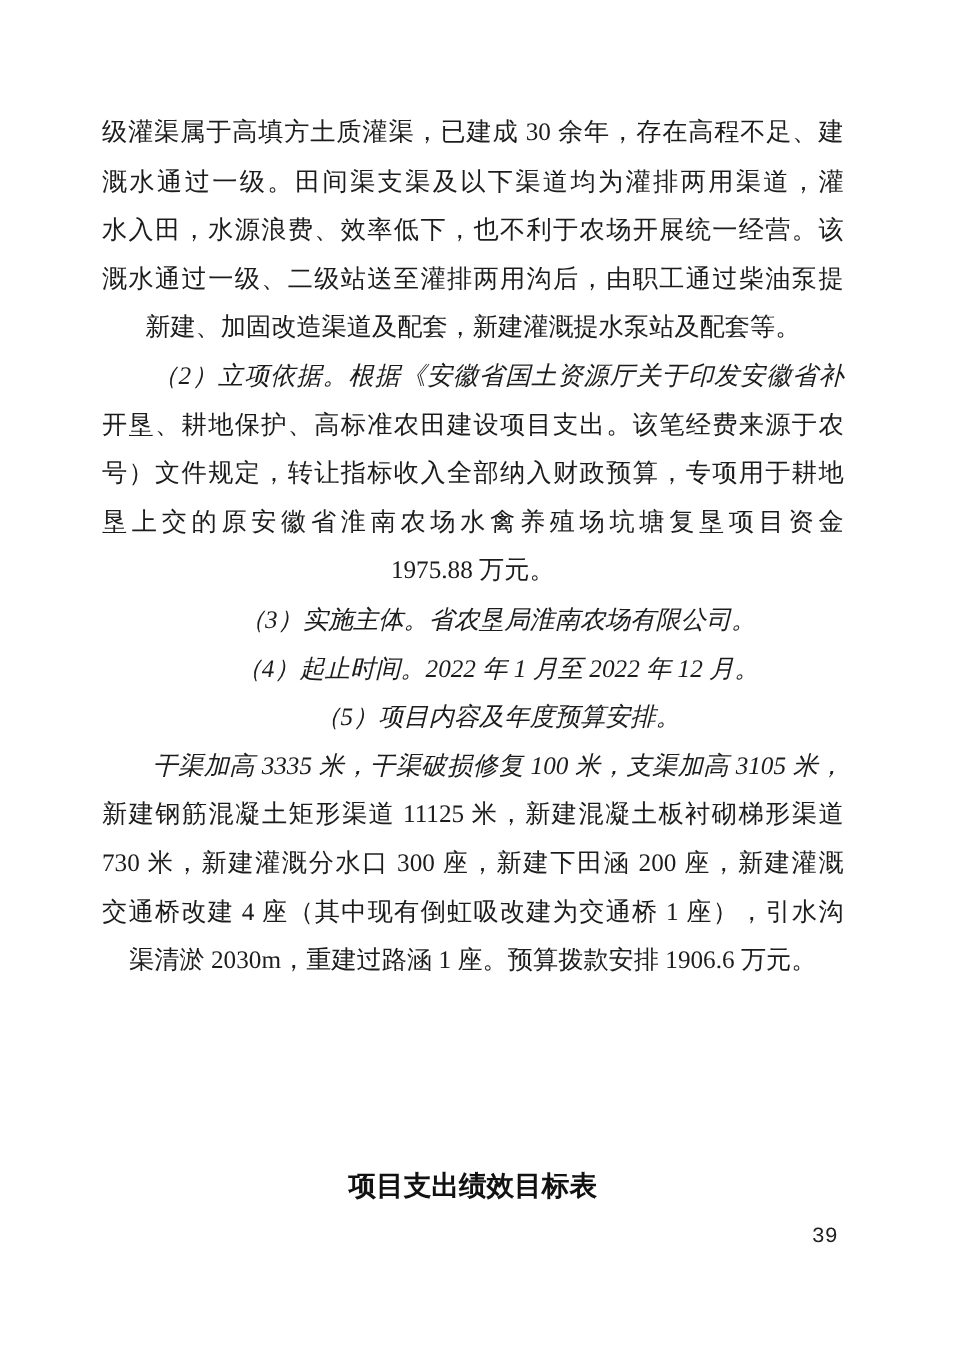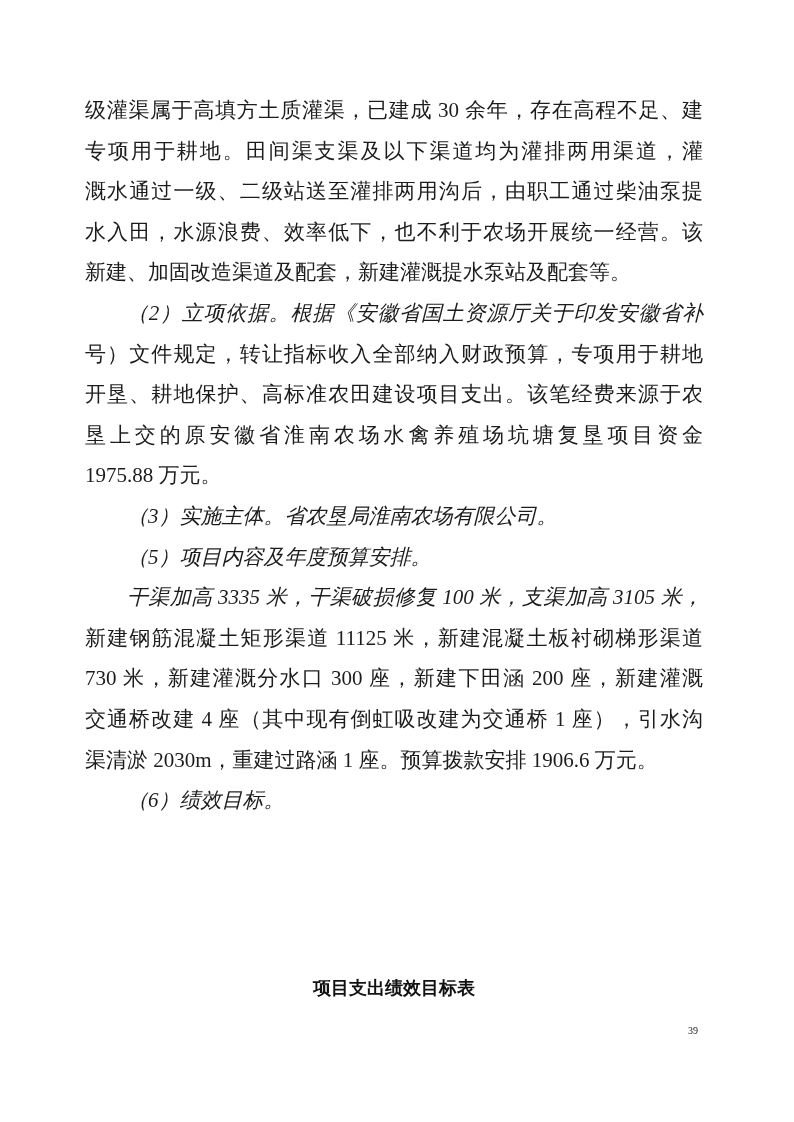--- a/index.html
+++ b/index.html
@@ -20,73 +20,73 @@
     position: absolute;
     left: 85px;
     top: 90px;
     width: 618px;
   }
   .line {
     font-size: 21px;
     line-height: 40.6px;
     color: #1c1c1c;
     white-space: normal;
-    text-align: left;
+    text-align: center;
   }
   .line.fill {
     text-align: justify;
     text-align-last: justify;
   }
   .line.indent {
     text-indent: 42px;
     font-style: italic;
   }
   .table-title {
     position: absolute;
     top: 974px;
     left: 85px;
     width: 618px;
     text-align: center;
     font-family: "Liberation Sans", "DejaVu Sans", sans-serif;
     font-weight: bold;
-    font-size: 18px;
+    font-size: 23px;
     line-height: 28px;
     color: #111111;
   }
   .page-number {
     position: absolute;
     top: 1022px;
     left: 85px;
     width: 613px;
     text-align: right;
-    font-size: 10px;
+    font-size: 18px;
     line-height: 18px;
     color: #222222;
-    font-family: Liberation Serif, serif;
+    font-family: Liberation Mono, monospace;
   }
 </style>
 </head>
 <body>
 
 <div class="page">
   <div class="doc-body" id="doc-body">
       <div class="line fill">级灌渠属于高填方土质灌渠，已建成 30 余年，存在高程不足、建</div>
-      <div class="line fill">专项用于耕地。田间渠支渠及以下渠道均为灌排两用渠道，灌</div>
+      <div class="line fill">溉水通过一级。田间渠支渠及以下渠道均为灌排两用渠道，灌</div>
+      <div class="line fill">水入田，水源浪费、效率低下，也不利于农场开展统一经营。该</div>
       <div class="line fill">溉水通过一级、二级站送至灌排两用沟后，由职工通过柴油泵提</div>
-      <div class="line fill">水入田，水源浪费、效率低下，也不利于农场开展统一经营。该</div>
       <div class="line">新建、加固改造渠道及配套，新建灌溉提水泵站及配套等。</div>
       <div class="line fill indent">（2）立项依据。根据《安徽省国土资源厅关于印发安徽省补</div>
+      <div class="line fill">开垦、耕地保护、高标准农田建设项目支出。该笔经费来源于农</div>
       <div class="line fill">号）文件规定，转让指标收入全部纳入财政预算，专项用于耕地</div>
-      <div class="line fill">开垦、耕地保护、高标准农田建设项目支出。该笔经费来源于农</div>
       <div class="line fill">垦上交的原安徽省淮南农场水禽养殖场坑塘复垦项目资金</div>
       <div class="line">1975.88 万元。</div>
       <div class="line indent">（3）实施主体。省农垦局淮南农场有限公司。</div>
+      <div class="line indent">（4）起止时间。2022 年 1 月至 2022 年 12 月。</div>
       <div class="line indent">（5）项目内容及年度预算安排。</div>
       <div class="line fill indent">干渠加高 3335 米，干渠破损修复 100 米，支渠加高 3105 米，</div>
       <div class="line fill">新建钢筋混凝土矩形渠道 11125 米，新建混凝土板衬砌梯形渠道</div>
       <div class="line fill">730 米，新建灌溉分水口 300 座，新建下田涵 200 座，新建灌溉</div>
       <div class="line fill">交通桥改建 4 座（其中现有倒虹吸改建为交通桥 1 座），引水沟</div>
       <div class="line">渠清淤 2030m，重建过路涵 1 座。预算拨款安排 1906.6 万元。</div>
-      <div class="line indent">（6）绩效目标。</div>
     </div>
   <div class="table-title">项目支出绩效目标表</div>
   <div class="page-number">39</div>
 </div>
 
 </body></html>

